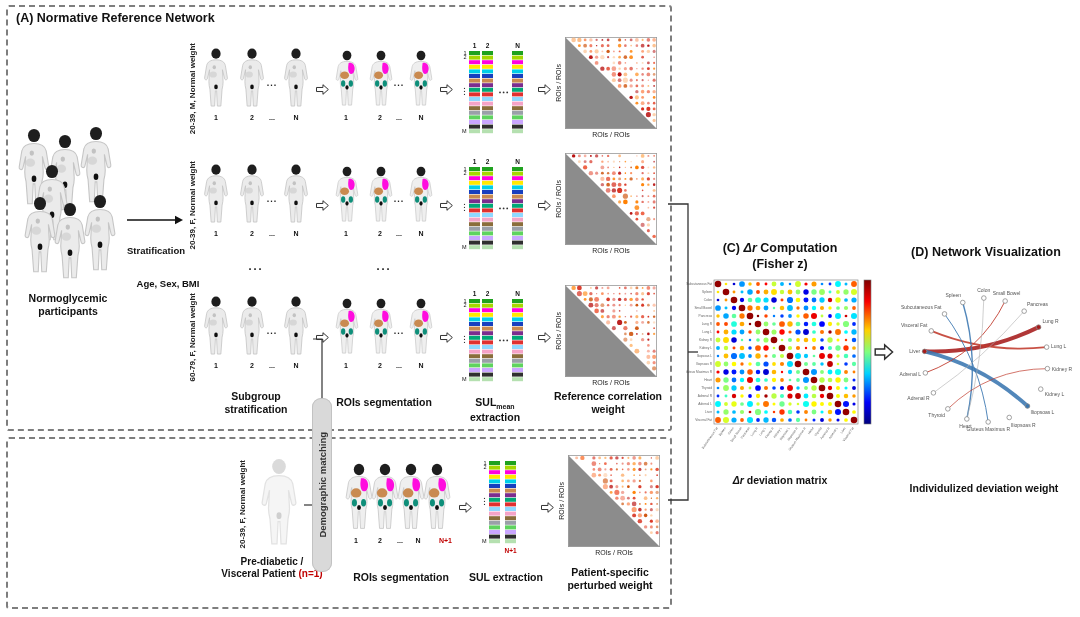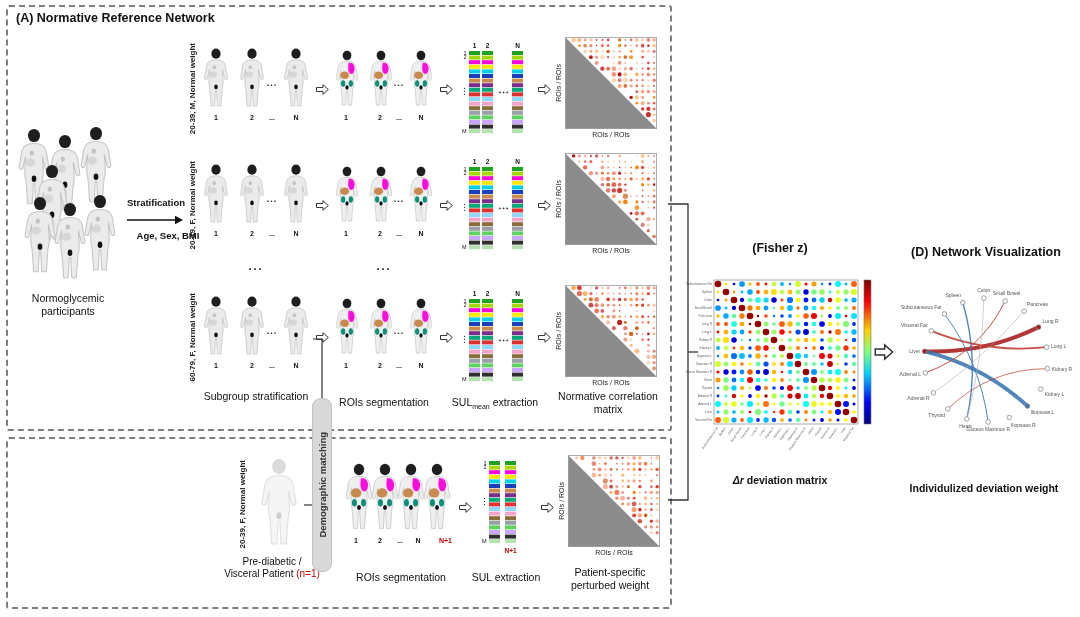--- a/index.html
+++ b/index.html
@@ -15,22 +15,22 @@
   .bodies{position:relative;flex:none;}
   .body{position:absolute;}
   .idx{position:absolute;font-size:7px;font-weight:bold;text-align:center;color:#111;}
   .dots{position:absolute;font-weight:bold;letter-spacing:1px;color:#222;text-align:center;}
   .harrow{display:flex;align-items:center;justify-content:center;flex:none;}
   .sulwrap{position:relative;flex:none;}
   .mblock{position:relative;flex:none;}
   .maxis-l{position:absolute;left:0;top:2px;width:11px;height:92px;display:flex;align-items:center;justify-content:center;}
   .maxis-l span{writing-mode:vertical-rl;transform:rotate(180deg);font-size:7px;color:#222;white-space:nowrap;}
   .maxis-b{position:absolute;left:12px;top:96px;width:92px;text-align:center;font-size:7px;color:#222;white-space:nowrap;}
-  .blabel{position:absolute;font-weight:normal;font-size:10.5px;text-align:center;line-height:1.2;z-index:2;}
-  .slabel{position:absolute;font-weight:bold;font-size:9.5px;text-align:center;z-index:2;}
+  .blabel{position:absolute;font-weight:bold;font-size:10.5px;text-align:center;line-height:1.2;z-index:2;}
+  .slabel{position:absolute;font-weight:bold;font-size:9.5px;text-align:center;z-index:2;margin-top:48px;}
   .dots-mid{position:absolute;font-weight:bold;font-size:11px;letter-spacing:2px;text-align:center;z-index:2;}
   .red{color:#c00000;text-align:right;}
   sub{font-size:7px;}
   #demobar{position:absolute;left:312px;top:398px;width:20px;height:174px;background:#d9d9d9;border-radius:9px;z-index:6;display:flex;align-items:center;justify-content:center;box-shadow:inset 0 0 0 1px #c2c2c2;}
   #demobar span{writing-mode:vertical-rl;transform:rotate(180deg);font-size:9.5px;font-weight:bold;color:#333;white-space:nowrap;}
   #overlay{position:absolute;left:0;top:0;z-index:4;pointer-events:none;}
   .ctitle{position:absolute;font-weight:bold;font-size:12.5px;text-align:center;line-height:1.3;z-index:2;}
   .ccaption{position:absolute;font-weight:bold;font-size:10.5px;text-align:center;z-index:2;}
 </style>
 </head>
@@ -798,21 +798,21 @@
           <circle cx="89.125" cy="77.625" r="1.603811066923663" fill="#ef6548" opacity="0.707751883903984"></circle>
           <circle cx="89.125" cy="83.375" r="2.117050427221693" fill="#cc4c02" opacity="0.5527425801032223"></circle>
         </svg>
       <div class="maxis-b">ROIs / ROIs</div>
     </div>
   </div>
 
   <div class="blabel" style="left:199px;top:390px;width:114px">Subgroup stratification</div>
   <div class="blabel" style="left:329px;top:396px;width:110px">ROIs segmentation</div>
   <div class="blabel" style="left:450px;top:396px;width:90px"><span>SUL</span><sub>mean</sub><span> extraction</span></div>
-  <div class="blabel" style="left:551px;top:390px;width:114px">Normative correlation matrix</div>
+  <div class="blabel" style="left:551px;top:390px;width:114px">Reference correlation weight</div>
 
   <div id="demobar">
       <span>Demographic matching</span>
     </div>
 
   <div class="vwrap abs" style="left:236px;top:458px;width:13px;height:92px;z-index:2">
       <span class="vtext">20-39, F, Normal weight</span>
     </div>
   <svg class="abs" style="left:254px;top:458px;z-index:2" width="50" height="92" viewBox="0 0 60 110">
       <use href="#body-faint"></use>
@@ -1005,20 +1005,21 @@
         </svg>
       <div class="maxis-b">ROIs / ROIs</div>
     </div>
   </div>
 
   <div class="blabel" style="left:342px;top:571px;width:118px">ROIs segmentation</div>
   <div class="blabel" style="left:460px;top:571px;width:92px">SUL extraction</div>
   <div class="blabel" style="left:554px;top:566px;width:112px">Patient-specific perturbed weight</div>
 
   <div class="ctitle" style="left:686px;top:240px;width:188px">
+    <div><span>(C) </span><i>Δr</i><span> Computation</span></div>
     <div>(Fisher z)</div>
   </div>
   <svg id="heatmap-svg" class="abs" style="left:686px;top:278px;z-index:2" width="188" height="200" viewBox="0 0 188 200">
       <rect x="28" y="2" width="144" height="144" fill="#fff" stroke="#888" stroke-width="0.7"></rect>
       <circle cx="32" cy="6" r="3.3" fill="rgb(147,0,0)"></circle>
       <circle cx="40" cy="6" r="1.334122606087476" fill="rgb(255,233,0)"></circle>
       <circle cx="48" cy="6" r="1.3732941568130628" fill="rgb(0,0,211)"></circle>
       <circle cx="56" cy="6" r="2.8541364959673956" fill="rgb(0,150,255)"></circle>
       <circle cx="64" cy="6" r="1.753410175279714" fill="rgb(255,197,0)"></circle>
       <circle cx="72" cy="6" r="1.8939932685112582" fill="rgb(255,86,0)"></circle>

